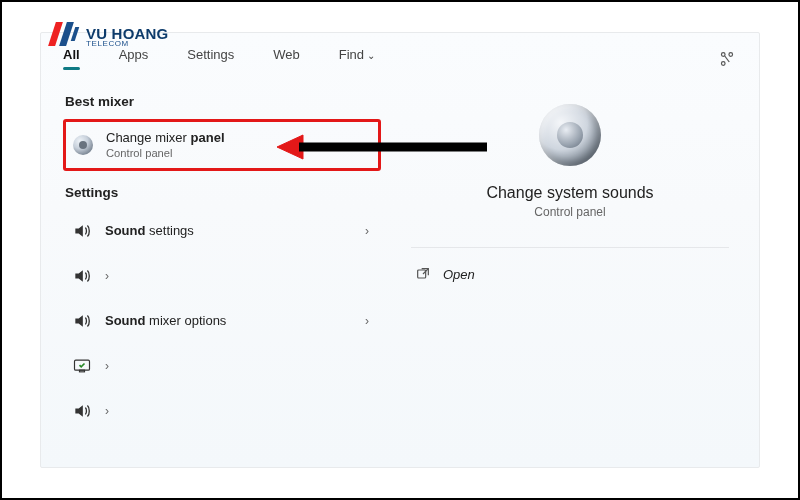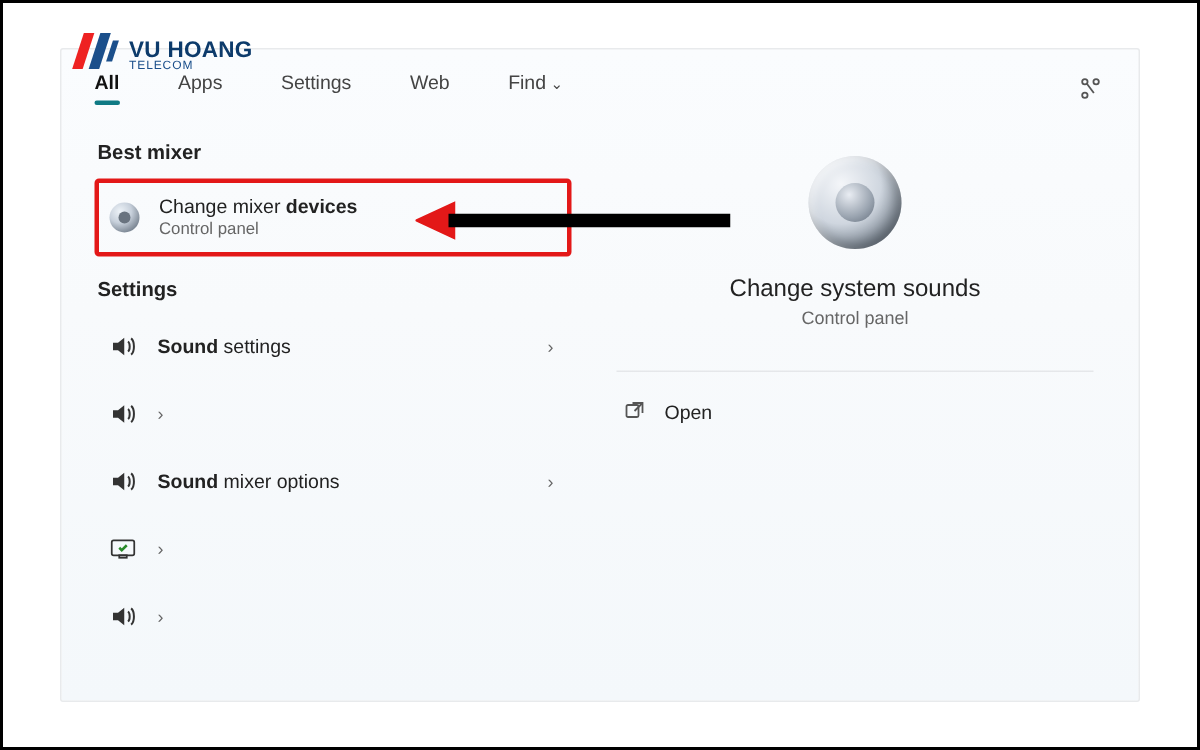--- a/index.html
+++ b/index.html
@@ -99,21 +99,21 @@
   }
   .speaker-lg::after{
     content:""; position:absolute; left:50%; top:50%; width:26px; height:26px; background: radial-gradient(circle at 35% 30%, #e9edf3, #9aa4b0 60%, #626d7b); border-radius:50%; transform:translate(-50%,-50%);
   }
   .right-title { font-size:16px; margin-top:18px; }
   .right-sub { font-size:12px; color:#666; margin-top:3px; }
   .divider { height:1px; background:#e5e7ea; align-self:stretch; margin: 28px 0 10px 0; }
   .actions { align-self:stretch; }
   .action {
     display:flex; align-items:center; gap:12px;
-    padding: 8px 4px; font-size:13px; cursor:pointer;
+    padding: 8px 4px; font-size:13px; cursor:pointer;font-style:italic;
   }
   .open-icon { width:16px; height:16px; color:#555; }
 
   .arrow {
     position:absolute;
     left: 275px; top: 130px;
     width: 210px; height: 30px;
     pointer-events:none;
   }
   .arrow line, .arrow polygon { fill:#e31818; stroke:#e31818; }
@@ -168,21 +168,21 @@
   <div class="body">
     <div class="left">
       <div class="section-title">Best mixer</div>
 
       <div class="result best">
         <div class="icon">
             <div class="speaker-sm"></div>
           </div>
         <div class="txt">
           <div class="title">
-            <span>Change mixer </span><span class="b">devices</span>
+            <span>Change mixer </span><span class="b">panel</span>
           </div>
           <div class="sub">Control panel</div>
         </div>
       </div>
 
       <div class="section-title">Settings</div>
 
       <div class="list" id="settings-list">
           <div class="result">
             <div class="icon">

